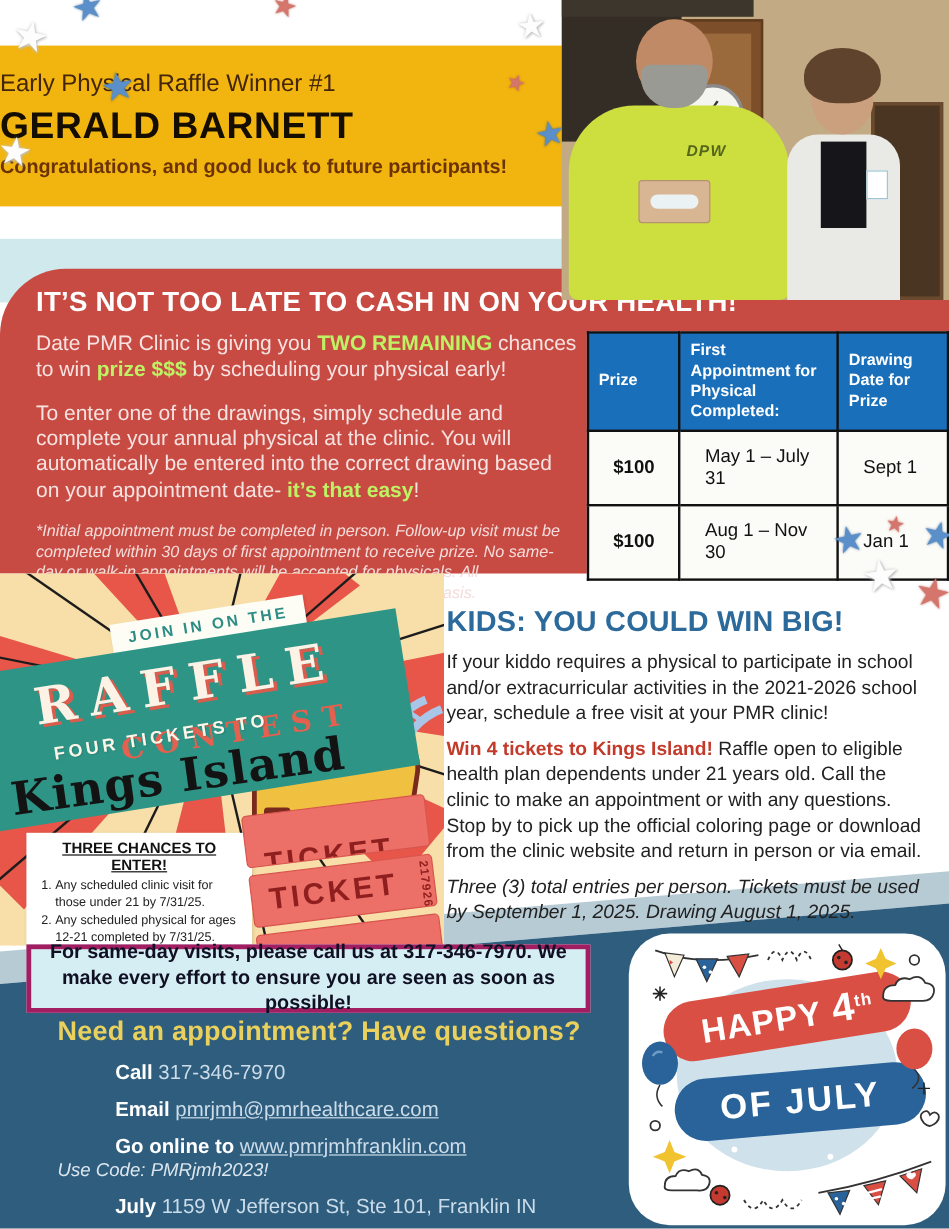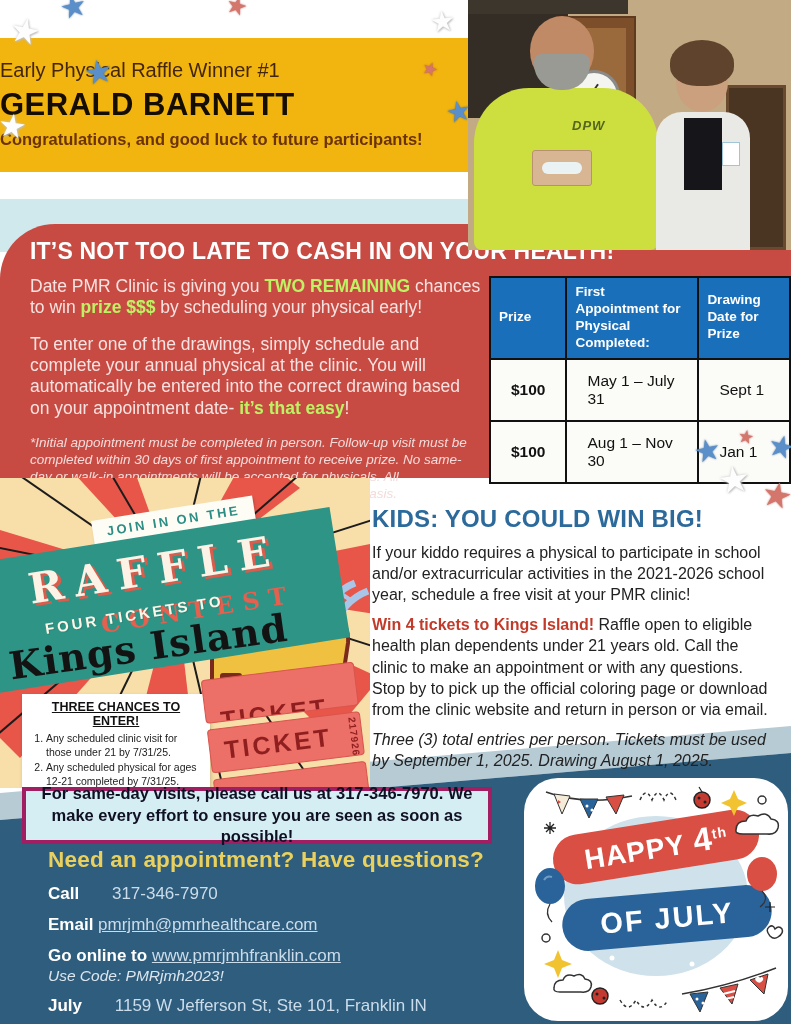--- a/index.html
+++ b/index.html
@@ -99,22 +99,22 @@
 
   
   .callout{left:22px;top:787px;width:470px;height:57px;background:#D5EEF3;border:4px solid #A21E63;box-sizing:border-box;
            display:flex;align-items:center;justify-content:center;text-align:center;z-index:5;
            font-size:16.5px;font-weight:bold;color:#101024;line-height:1.3;padding:0 8px;}
 
   
   .contact{left:48px;top:847px;width:450px;z-index:5;color:#fff;}
   .contact-heading{font-size:22.5px;font-weight:bold;color:#EAD15E;letter-spacing:.2px;}
   .contact-row{margin-top:11px;font-size:17px;}
-  .contact-row .lbl{font-weight:bold;color:#ffffff;}
-  .contact-row .val{color:#cbdcea;margin-left:28px;}
+  .contact-row .lbl{font-weight:bold;color:#ffffff;margin-left:48px;}
+  .contact-row .val{color:#cbdcea;}
   .contact-row a{color:#cbdcea;text-decoration:underline;}
   .code-line{margin-top:1px;font-style:italic;font-size:15.5px;color:#dce6ee;}
 
   
   .july-card{left:524px;top:778px;width:264px;height:243px;background:#ffffff;border-radius:34px;overflow:hidden;z-index:5;}
   .july-deco{position:absolute;left:0;top:0;width:264px;height:243px;}
   .banner-red{position:absolute;left:28px;top:44px;width:208px;height:50px;background:#d94f43;border-radius:26px;
               transform:rotate(-9deg);display:flex;align-items:center;justify-content:center;z-index:2;}
   .banner-red .txt{color:#fff;font-weight:bold;font-size:28px;letter-spacing:1px;}
   .banner-red .num{font-size:33px;} .banner-red sup{font-size:14px;}

